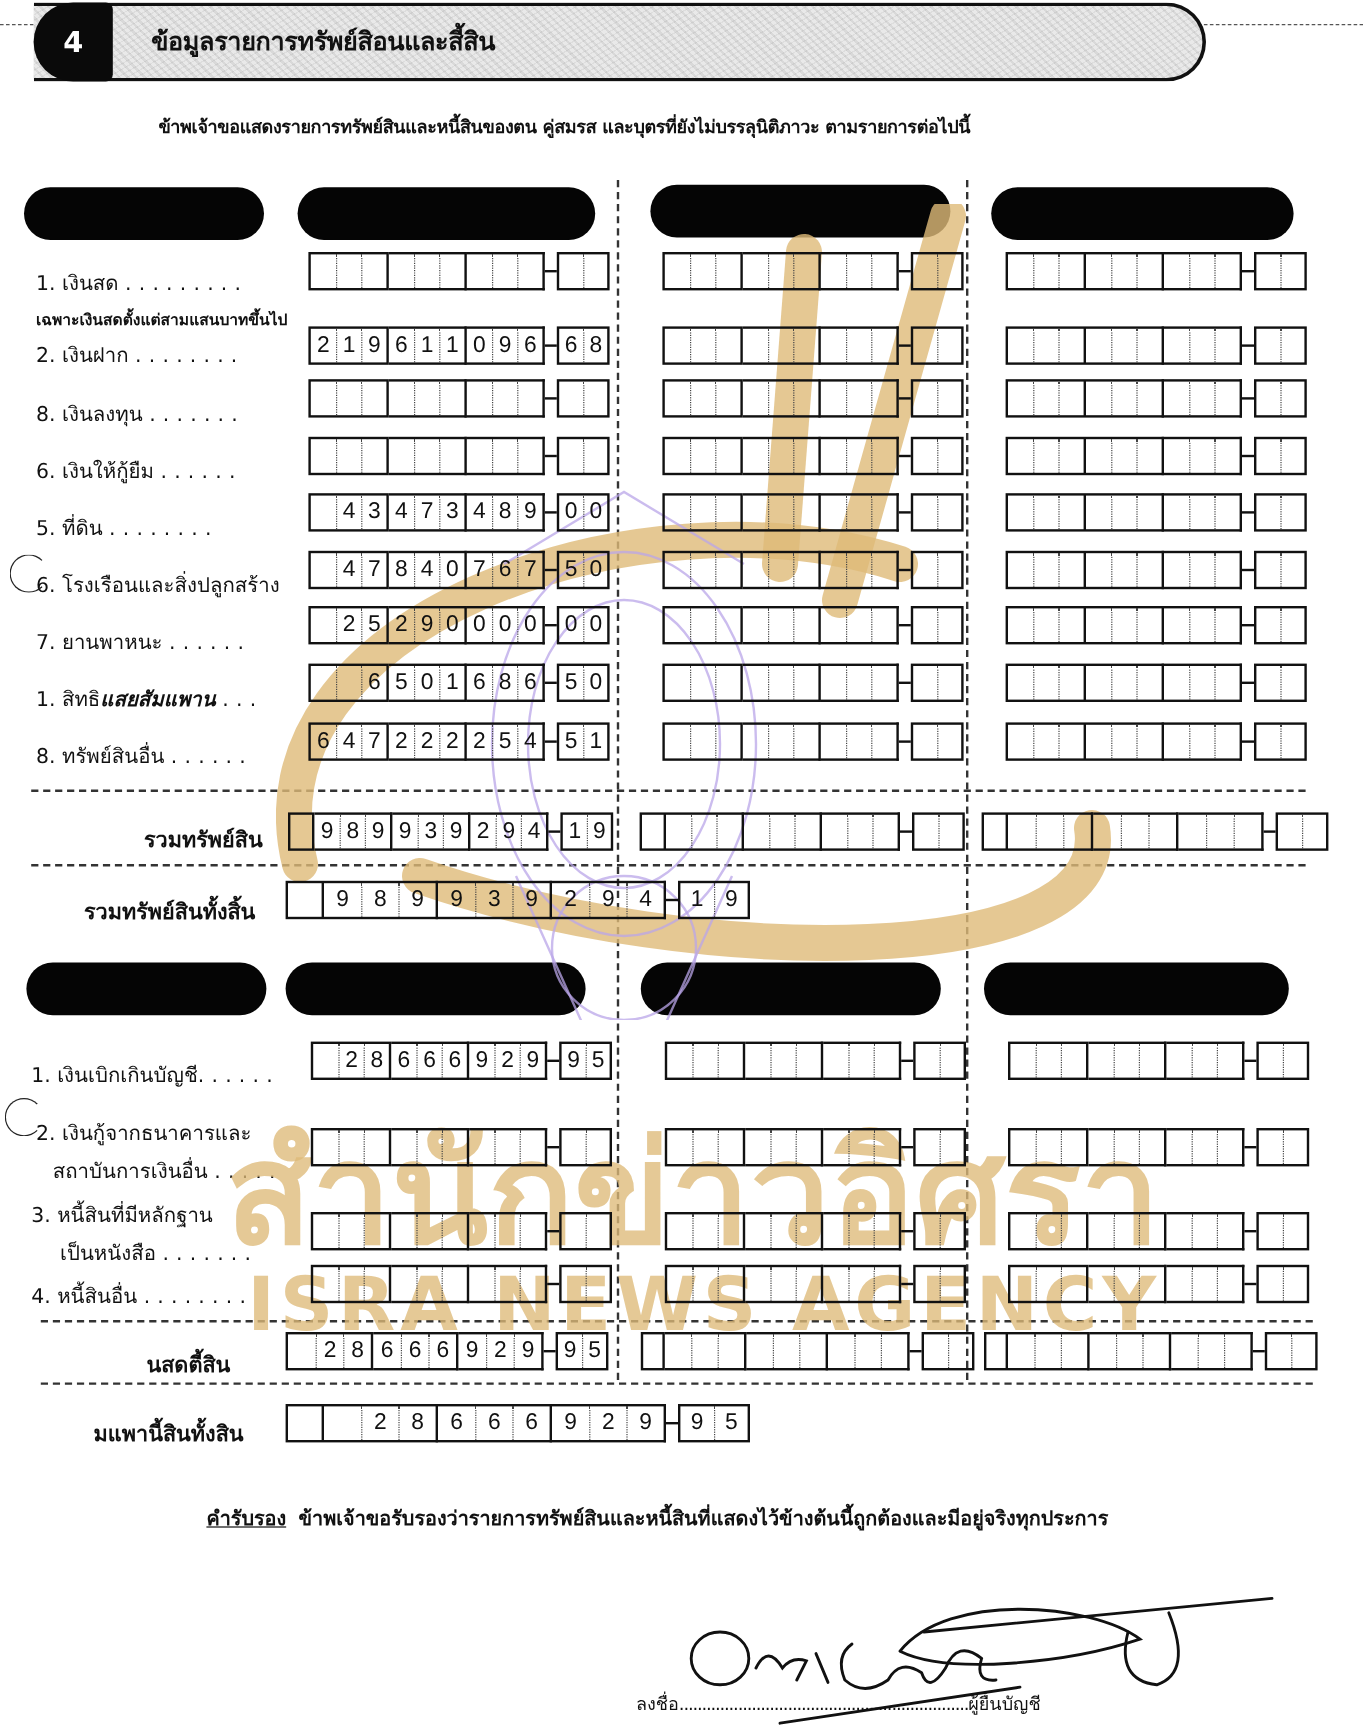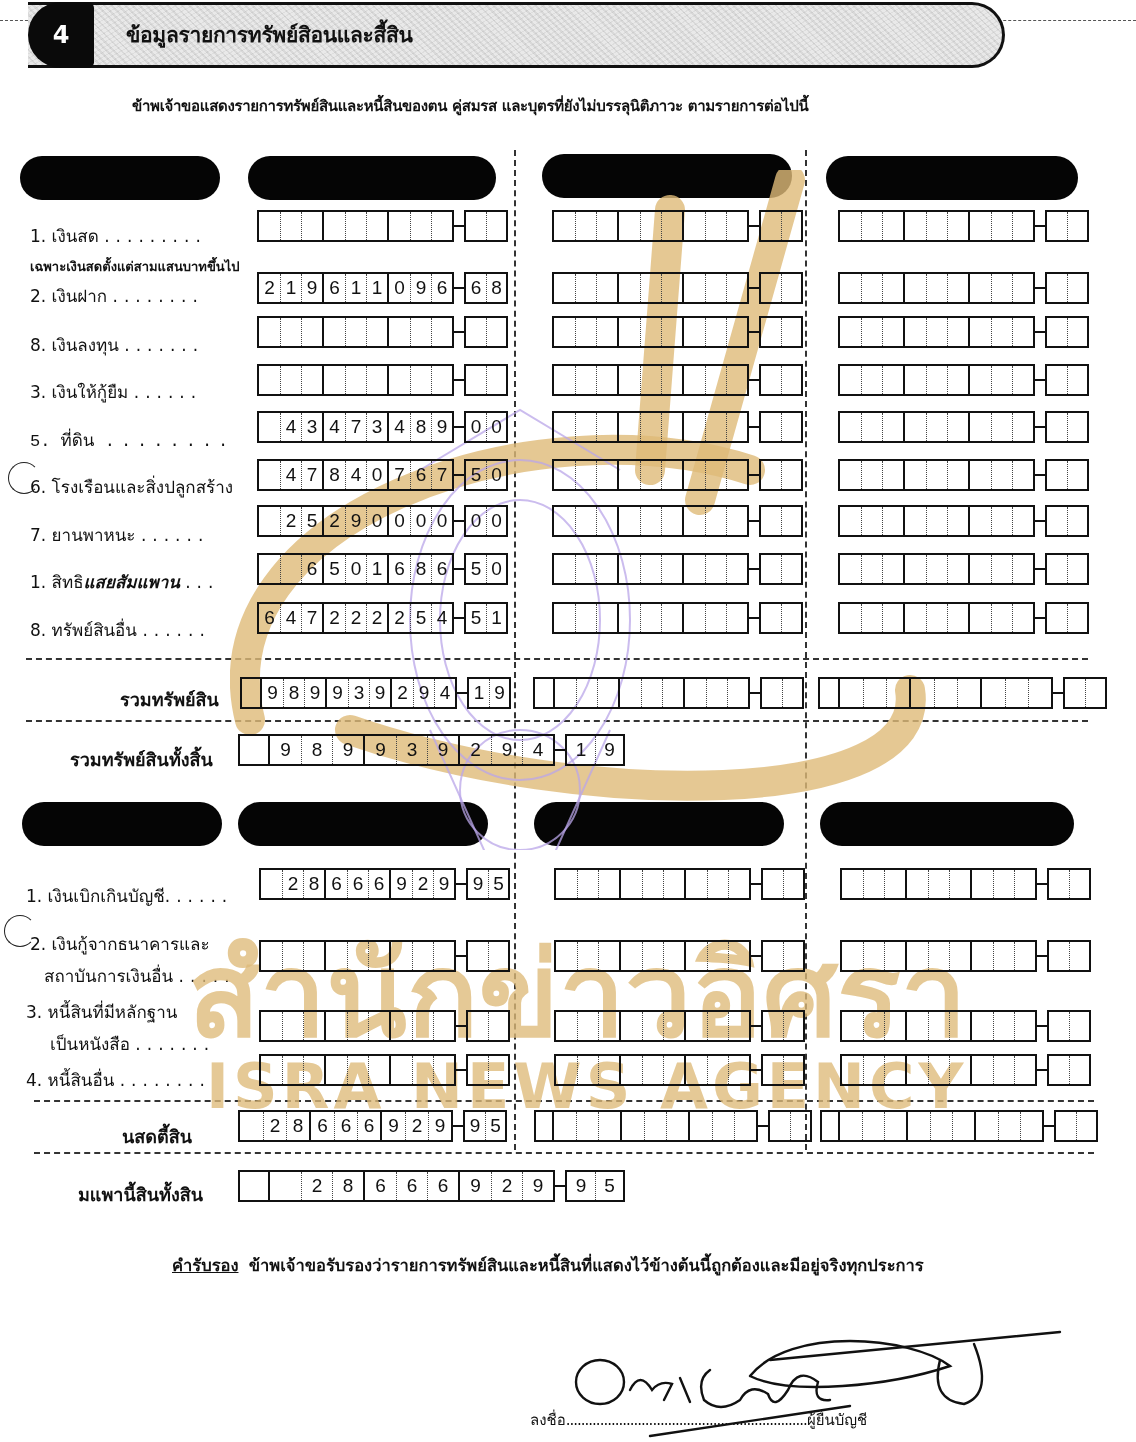--- a/index.html
+++ b/index.html
@@ -94,22 +94,22 @@
 <div class="pill" style="left:542px;top:154px;width:250px;"></div>
 <div class="pill" style="left:826px;top:156px;width:252px;"></div>
 
 <div class="vdash" style="left:514px;top:150px;height:1000px;"></div>
 <div class="vdash" style="left:805px;top:150px;height:1000px;"></div>
 
 <div class="row-label" style="left:30px;top:222px;"><span>1. เงินสด</span> <span class="dots">.........</span></div>
 <div class="sub-label" style="left:30px;top:256px;">เฉพาะเงินสดตั้งแต่สามแสนบาทขึ้นไป</div>
 <div class="row-label" style="left:30px;top:282px;"><span>2. เงินฝาก</span> <span class="dots">........</span></div>
 <div class="row-label" style="left:30px;top:331px;"><span>8.  เงินลงทุน</span> <span class="dots">.......</span></div>
-<div class="row-label" style="left:30px;top:378px;"><span>3.  เงินให้กู้ยืม</span> <span class="dots">......</span></div>
-<div class="row-label" style="left:30px;top:426px;font-family:Liberation Mono, monospace;"><span>5.  ที่ดิน</span> <span class="dots">........</span></div>
+<div class="row-label" style="left:30px;top:378px;"><span>6.  เงินให้กู้ยืม</span> <span class="dots">......</span></div>
+<div class="row-label" style="left:30px;top:426px;"><span>5.  ที่ดิน</span> <span class="dots">........</span></div>
 <div class="row-label" style="left:30px;top:473px;"><span>6.  โรงเรือนและสิ่งปลูกสร้าง</span></div>
 <div class="circle-mark" style="left:8px;top:462px;"></div>
 <div class="row-label" style="left:30px;top:521px;"><span>7.  ยานพาหนะ</span> <span class="dots">......</span></div>
 <div class="row-label" style="left:30px;top:568px;"><span>1.  สิทธิ</span><i style="font-weight:bold;">แสยสัมแพาน</i> <span class="dots">...</span></div>
 <div class="row-label" style="left:30px;top:616px;"><span>8.  ทรัพย์สินอื่น</span> <span class="dots">......</span></div>
 
 <div class="hdash" style="left:26px;top:658px;width:1062px;"></div>
 <div class="total-label" style="left:120px;top:685px;">รวมทรัพย์สิน</div>
 <div class="hdash" style="left:26px;top:720px;width:1062px;"></div>
 <div class="total-label" style="left:70px;top:745px;">รวมทรัพย์สินทั้งสิ้น</div>

